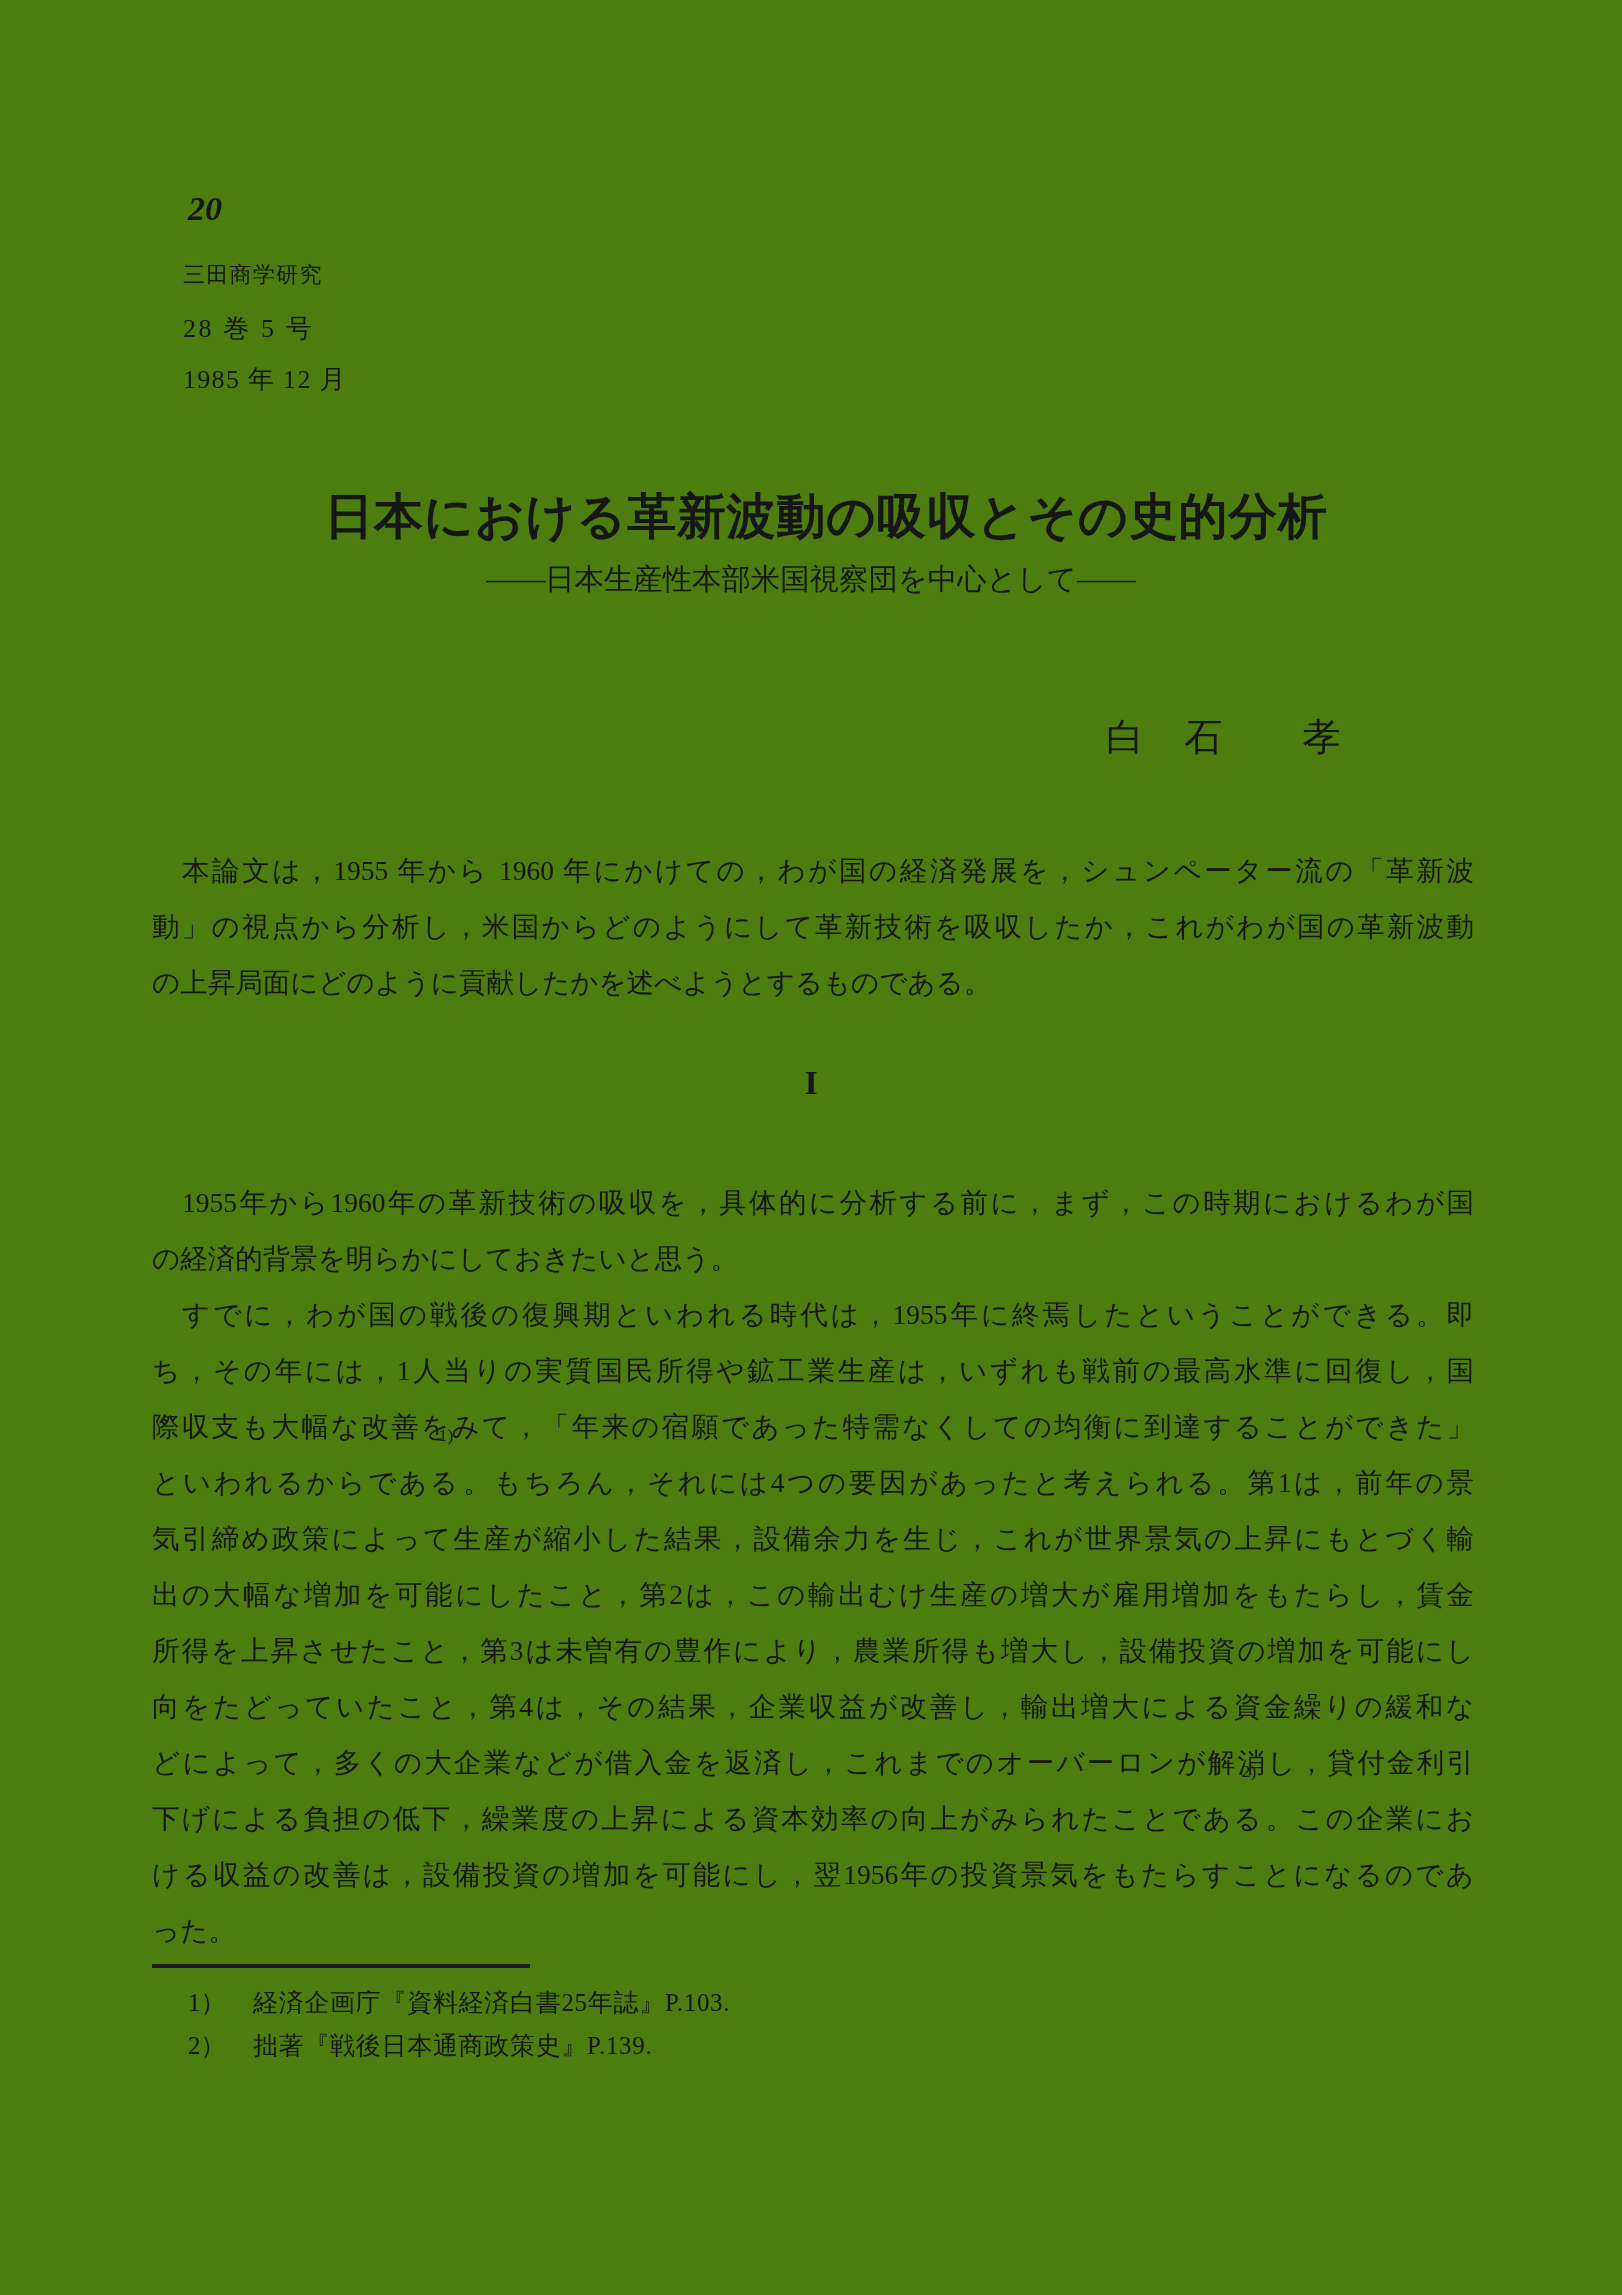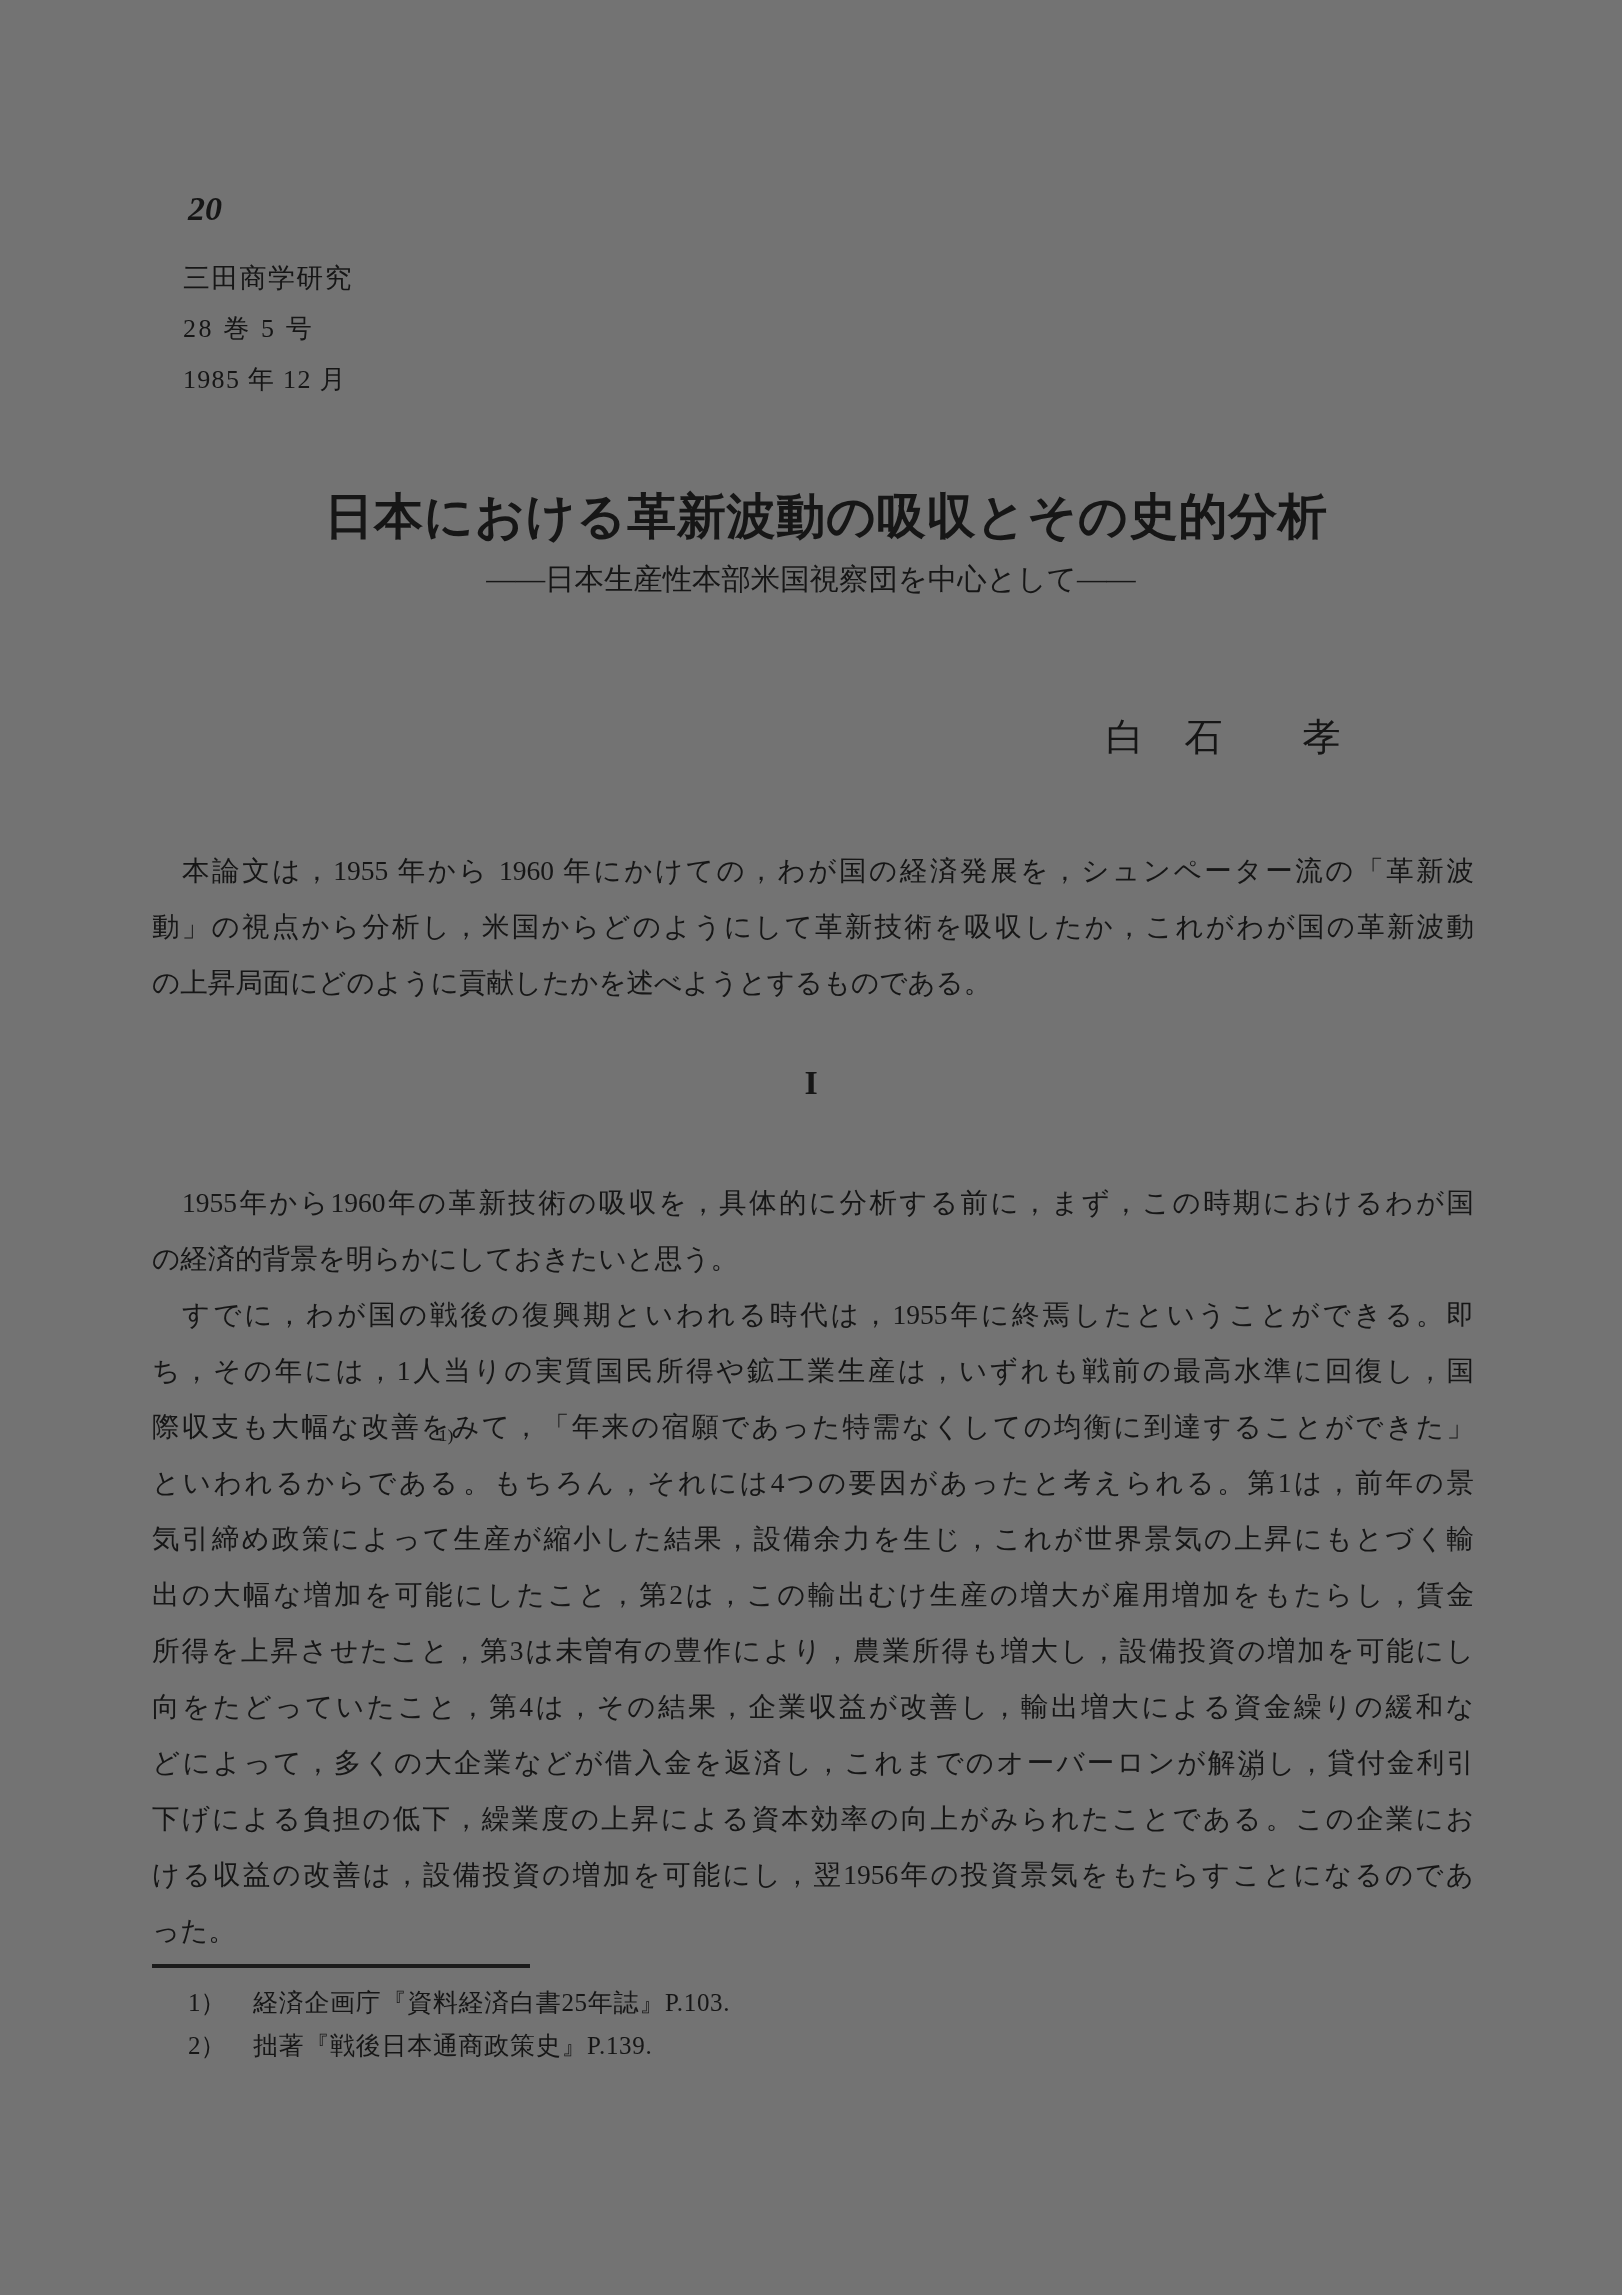--- a/index.html
+++ b/index.html
@@ -1,28 +1,28 @@
 <!DOCTYPE html>
 <html style="font-size:10.5px"><head>
 <meta charset="utf-8">
 <style>
   html,body{margin:0;padding:0;background:#d9d9d6;}
   .page{
     position:relative;
     width:1622px;height:2295px;
-    background:#737373;
+    background:#4d7c0f;
     color:#161616;
     font-family:"Liberation Serif","DejaVu Serif",serif;
     overflow:hidden;
   }
   .pageno{
     position:absolute;left:188px;top:190px;
     font-size:34px;font-style:italic;font-weight:600;
   }
-  .jname{position:absolute;left:183px;top:260px;font-size:27px;letter-spacing:1.3px;}
+  .jname{position:absolute;left:183px;top:260px;font-size:22px;letter-spacing:1.3px;}
   .jissue{position:absolute;left:183px;top:311px;font-size:26px;letter-spacing:2.6px;}
   .jdate{position:absolute;left:183px;top:362px;font-size:26px;letter-spacing:1.3px;}
   .title{
     position:absolute;left:0;width:100%;top:469px;margin:15px;
     text-align:center;font-size:49px;font-weight:bold;letter-spacing:0.7px;
   }
   .subtitle{position:absolute;left:0;width:100%;top:560px;text-align:center;font-size:29.4px;}
   .author{position:absolute;left:1106px;top:712px;font-size:38px;letter-spacing:1.3px;}
   .abstract{position:absolute;left:152px;top:843px;width:1322px;font-size:27.5px;line-height:56px;}
   .sechead{position:absolute;left:0;width:100%;top:1064px;text-align:center;font-size:34px;font-weight:bold;}

